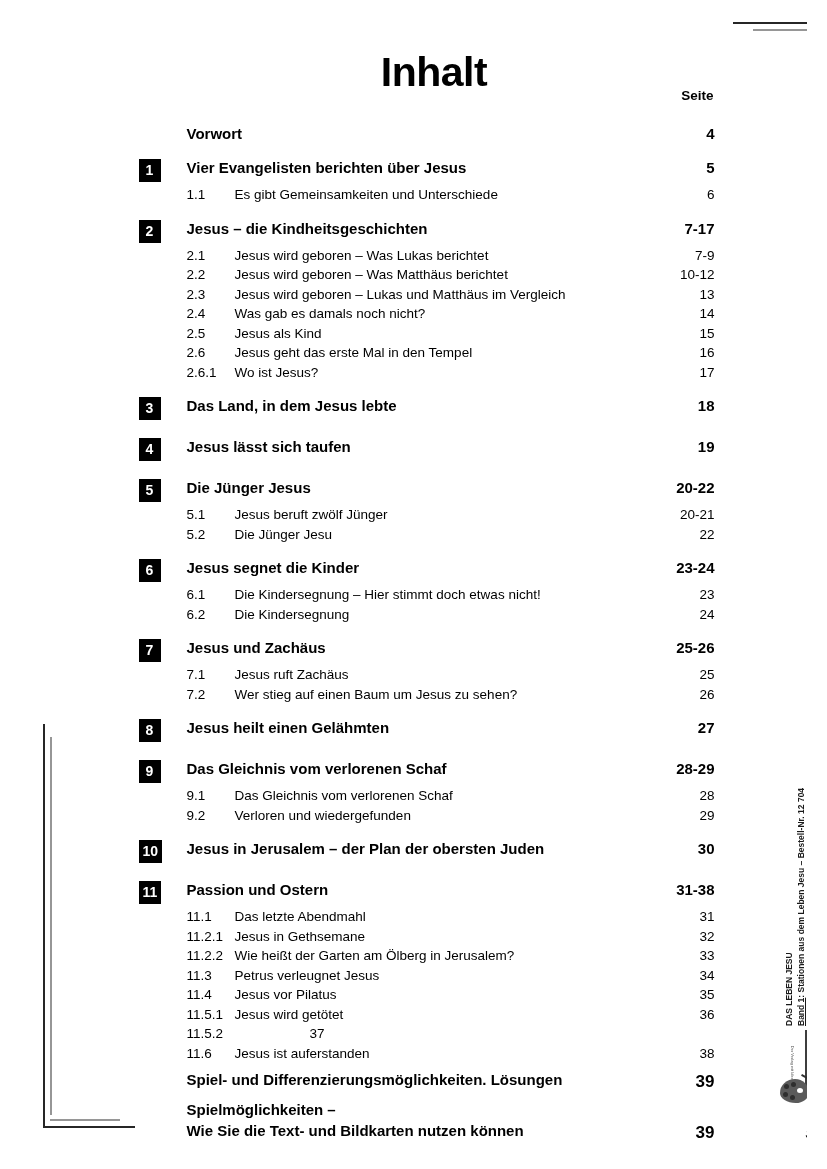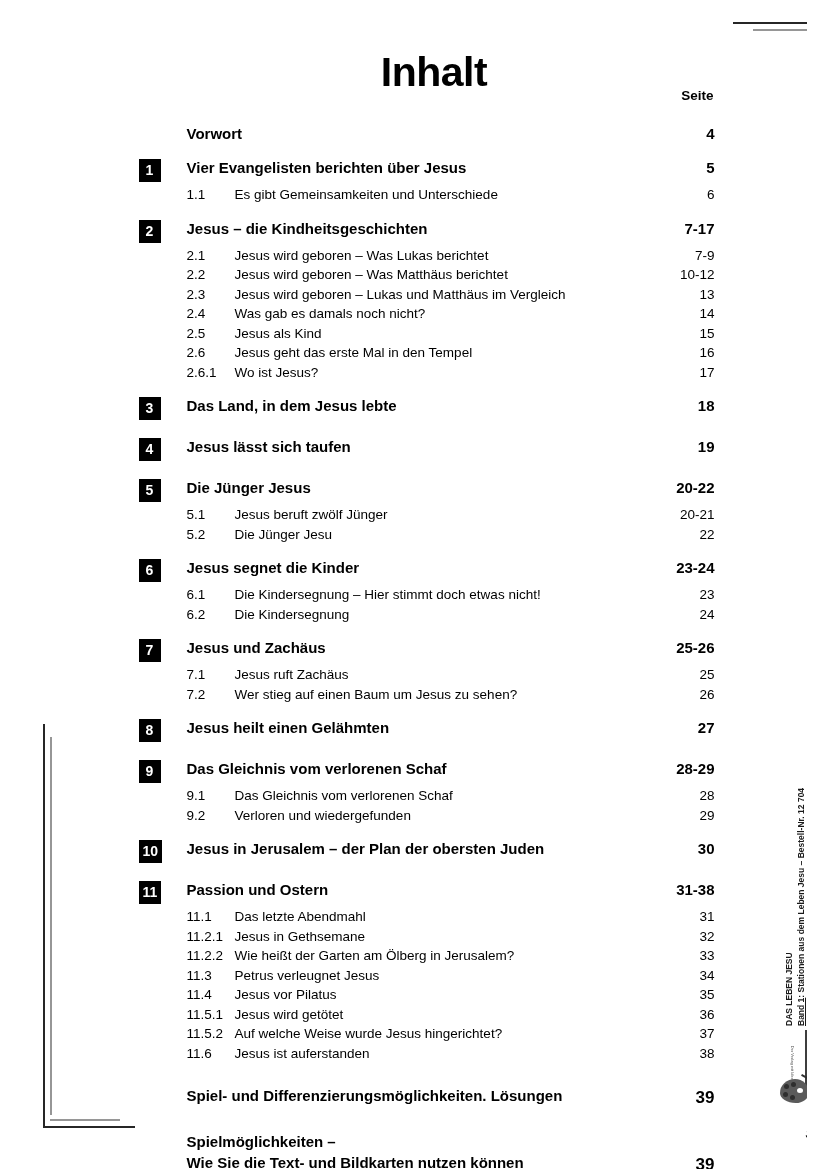--- a/index.html
+++ b/index.html
@@ -154,21 +154,21 @@
     flex: 1 1 auto;
     font-size: 13.5px;
   }
   .sub-pages {
     flex: 0 0 90px;
     text-align: right;
     font-size: 13.5px;
   }
 
   
-  .row-plain { margin-top: 26px; }
+  .row-plain { margin-top: 10px; }
   .plain-title {
     flex: 1 1 auto;
     font-size: 15px;
     font-weight: bold;
     padding-left: 48px;
     line-height: 1.35;
   }
   .plain-pages {
     flex: 0 0 90px;
     text-align: right;
@@ -522,21 +522,20 @@
             <div class="sub-title">Jesus vor Pilatus</div>
             <div class="sub-pages">35</div>
           </div>
           <div class="row row-sub">
             <div class="sub-num">11.5.1</div>
             <div class="sub-title">Jesus wird getötet</div>
             <div class="sub-pages">36</div>
           </div>
           <div class="row row-sub">
             <div class="sub-num">11.5.2</div>
-            <div class="sub-title">Auf welche Weise wurde Jesus hingerichtet?</div>
             <div class="sub-pages">37</div>
           </div>
           <div class="row row-sub">
             <div class="sub-num">11.6</div>
             <div class="sub-title">Jesus ist auferstanden</div>
             <div class="sub-pages">38</div>
           </div>
         </div>
       </div>
 

